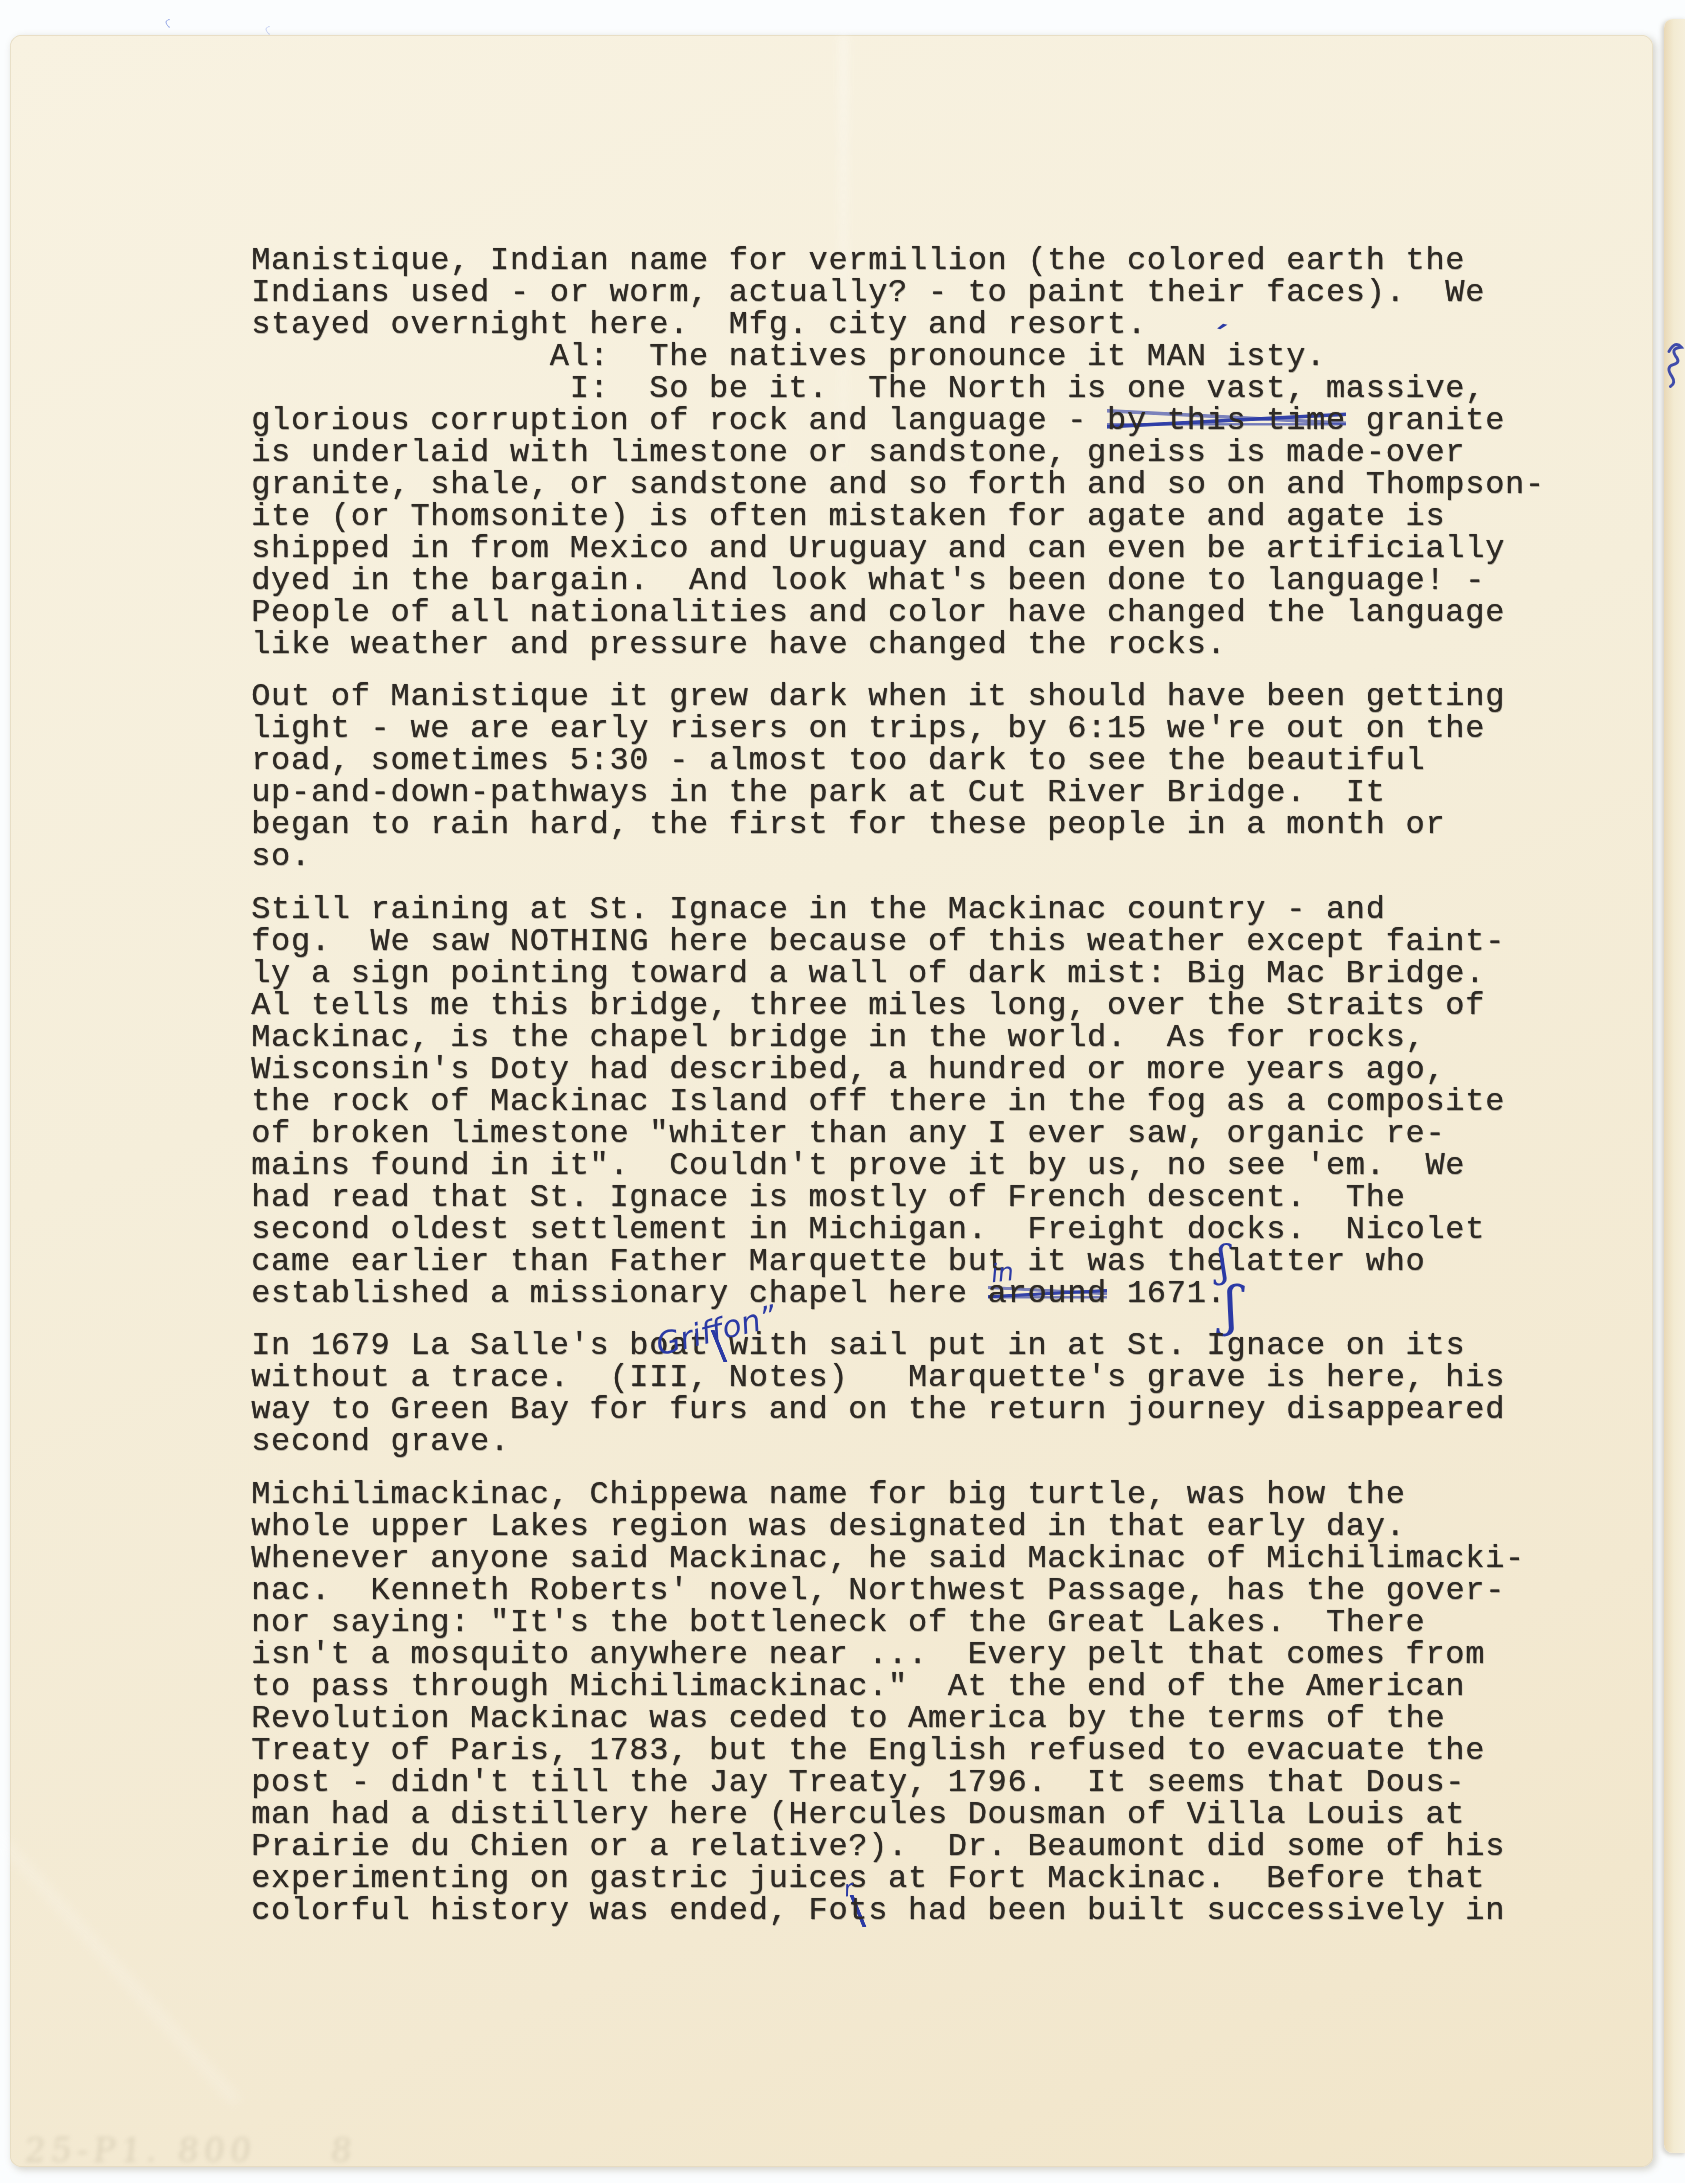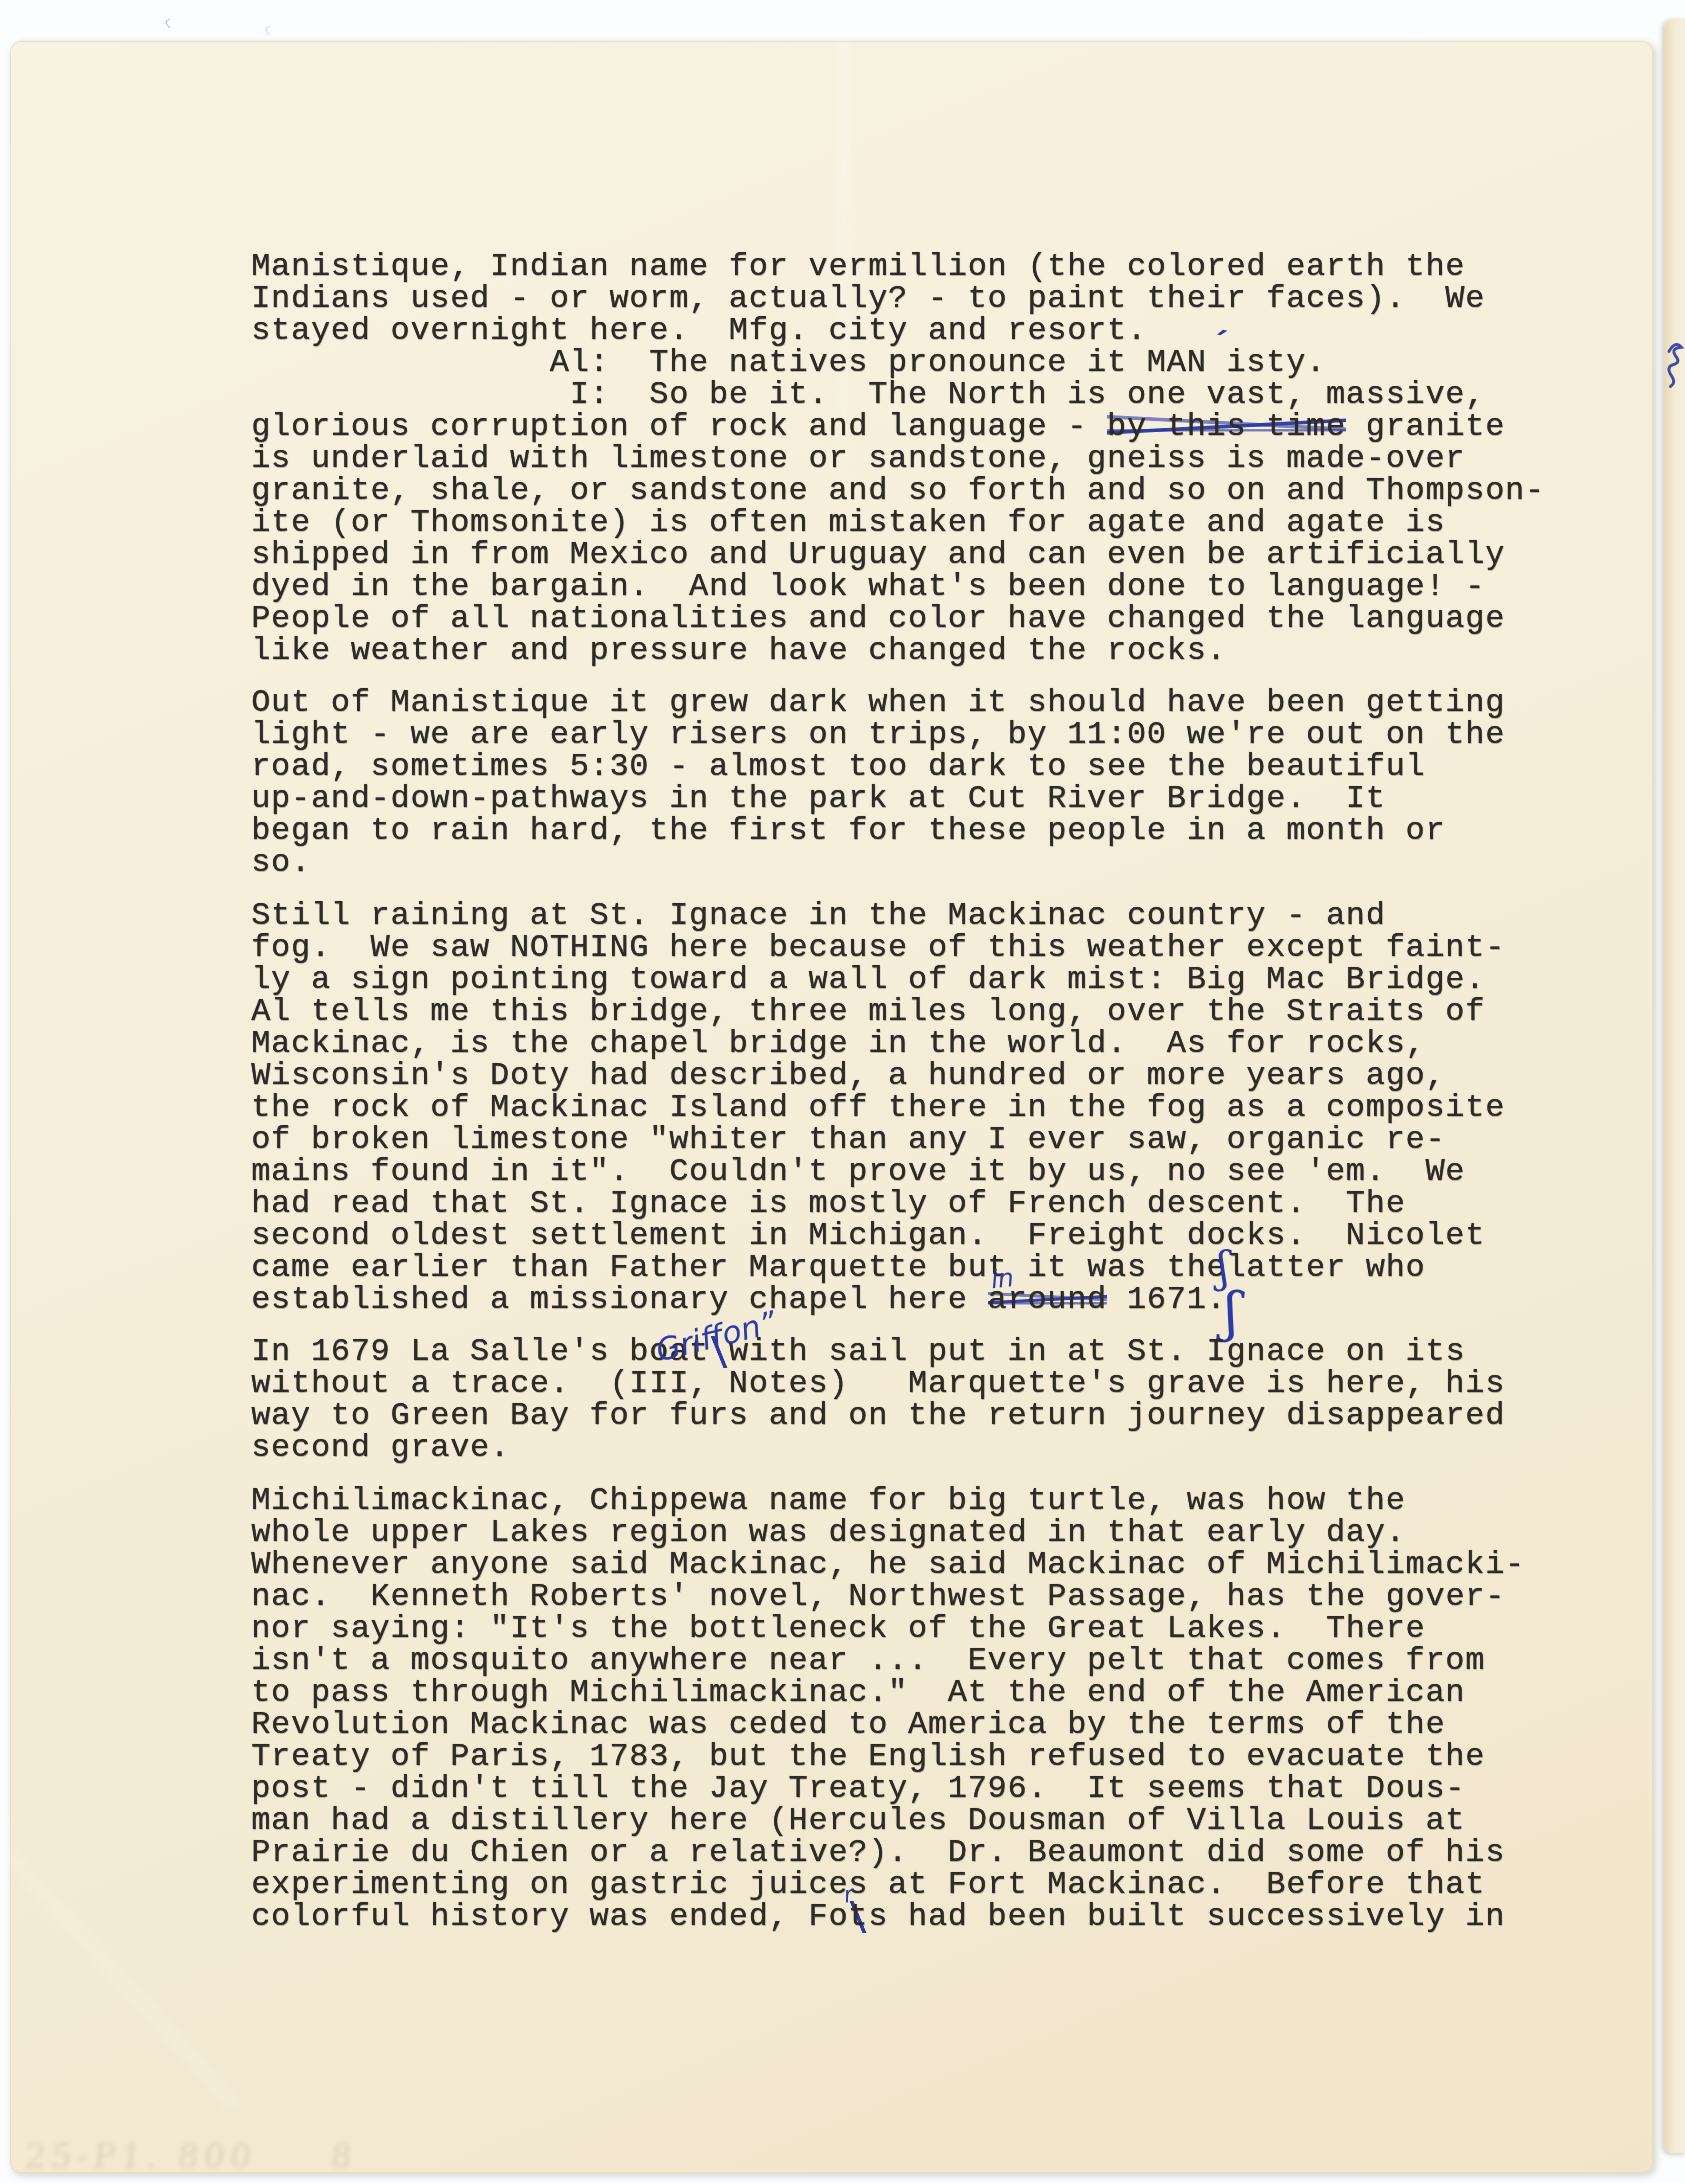--- a/index.html
+++ b/index.html
@@ -5,21 +5,21 @@
   html,body{margin:0;padding:0;}
   body{
     position:relative;
     width:1685px;height:2183px;
     background:#fbfdfe;
     overflow:hidden;
     font-family:"Liberation Sans", sans-serif;
   }
   
   .paper{
-    position:absolute;left:10.2px;top:41px;width:1643px;height:2132px;
+    position:absolute;left:10.2px;top:35px;width:1643px;height:2132px;
     background:linear-gradient(158deg,#f8f2e1 0%,#f5eeda 42%,#f3e9d1 78%,#f1e5c9 100%);
     border-radius:11.6px;
     box-shadow:0 0 0 0.7px #e3d8bd inset, 2.2px 2.9px 7.3px rgba(115,104,75,.28);
   }
   .crease-v{
     position:absolute;left:830px;top:0;width:7.3px;height:568px;
     background:linear-gradient(180deg,rgba(255,255,255,.9),rgba(255,255,255,0));
     filter:blur(4.4px);opacity:.45;
   }
   .crease-d{
@@ -134,21 +134,21 @@
         <div class="tline"><span class="seg">is underlaid with limestone or sandstone, gneiss is made-over</span></div>
         <div class="tline"><span class="seg">granite, shale, or sandstone and so forth and so on and Thompson-</span></div>
         <div class="tline"><span class="seg">ite (or Thomsonite) is often mistaken for agate and agate is</span></div>
         <div class="tline"><span class="seg">shipped in from Mexico and Uruguay and can even be artificially</span></div>
         <div class="tline"><span class="seg">dyed in the bargain.  And look what's been done to language! -</span></div>
         <div class="tline"><span class="seg">People of all nationalities and color have changed the language</span></div>
         <div class="tline"><span class="seg">like weather and pressure have changed the rocks.</span></div>
       </div>
       <div class="para">
         <div class="tline"><span class="seg">Out of Manistique it grew dark when it should have been getting</span></div>
-        <div class="tline"><span class="seg">light - we are early risers on trips, by 11:00 we're out on the</span></div>
+        <div class="tline"><span class="seg">light - we are early risers on trips, by 6:15 we're out on the</span></div>
         <div class="tline"><span class="seg">road, sometimes 5:30 - almost too dark to see the beautiful</span></div>
         <div class="tline"><span class="seg">up-and-down-pathways in the park at Cut River Bridge.  It</span></div>
         <div class="tline"><span class="seg">began to rain hard, the first for these people in a month or</span></div>
         <div class="tline"><span class="seg">so.</span></div>
       </div>
       <div class="para">
         <div class="tline"><span class="seg">Still raining at St. Ignace in the Mackinac country - and</span></div>
         <div class="tline"><span class="seg">fog.  We saw NOTHING here because of this weather except faint-</span></div>
         <div class="tline"><span class="seg">ly a sign pointing toward a wall of dark mist: Big Mac Bridge.</span></div>
         <div class="tline"><span class="seg">Al tells me this bridge, three miles long, over the Straits of</span></div>

